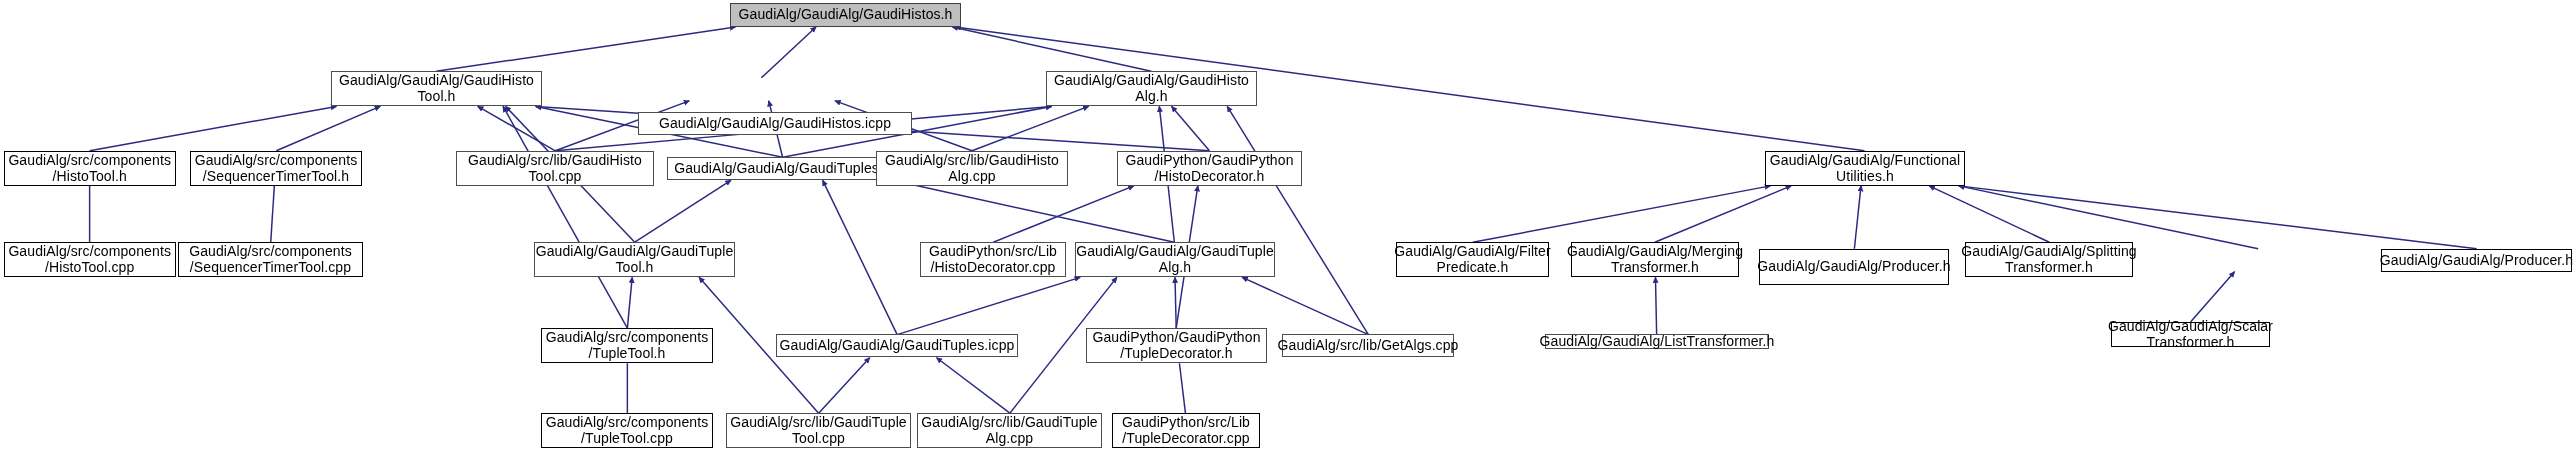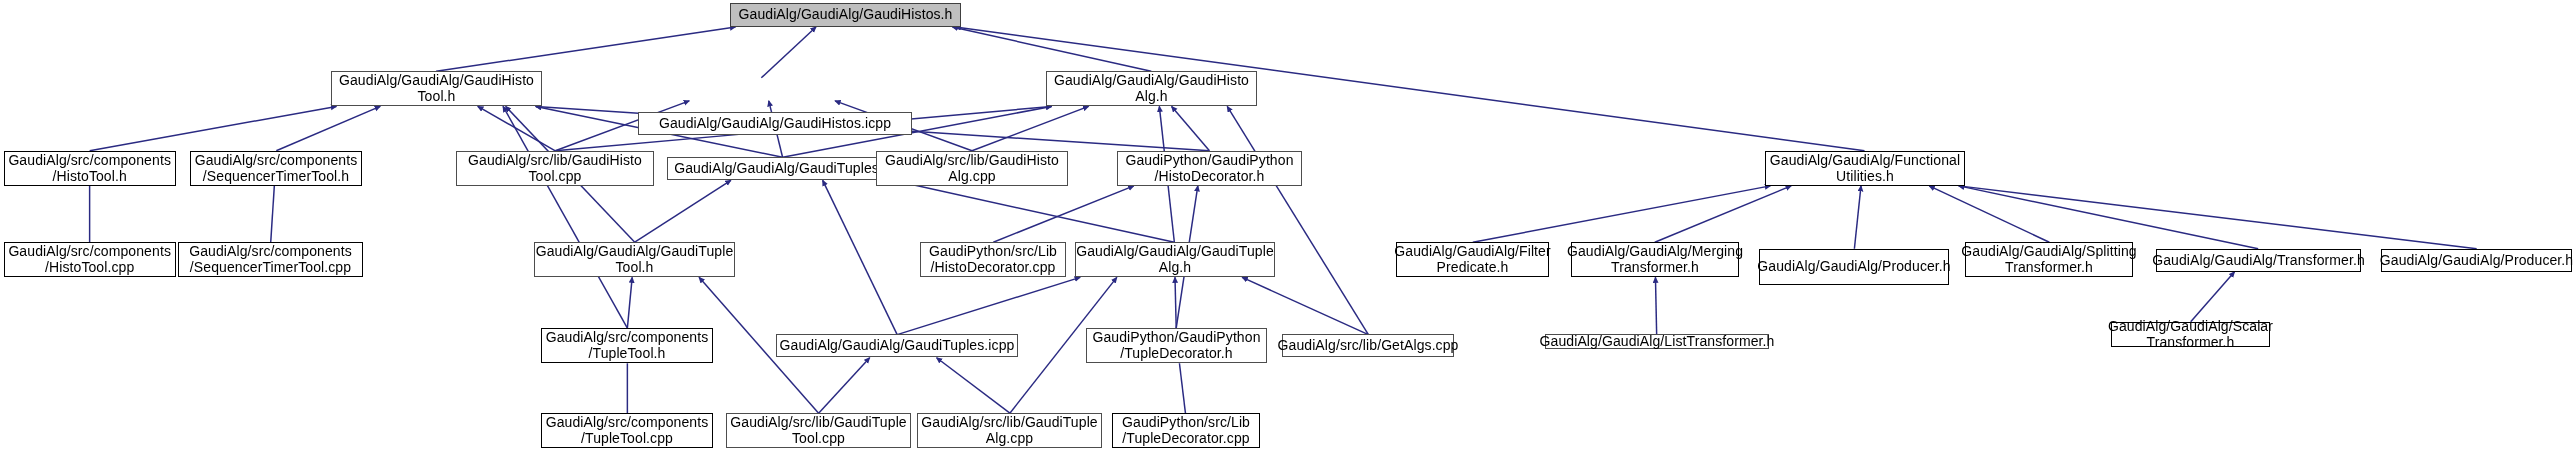--- a/index.html
+++ b/index.html
@@ -134,21 +134,20 @@
 /HistoDecorator.cpp</div>
     <div class="node thick" style="left: 1075px; top: 242px; width: 200px; height: 35px;">GaudiAlg/GaudiAlg/GaudiTuple
 Alg.h</div>
     <div class="node" style="left: 1396px; top: 242px; width: 153px; height: 35px;">GaudiAlg/GaudiAlg/Filter
 Predicate.h</div>
     <div class="node" style="left: 1571px; top: 242px; width: 168px; height: 35px;">GaudiAlg/GaudiAlg/Merging
 Transformer.h</div>
     <div class="node" style="left: 1759px; top: 249px; width: 190px; height: 36px;">GaudiAlg/GaudiAlg/Producer.h</div>
     <div class="node" style="left: 1965px; top: 242px; width: 168px; height: 35px;">GaudiAlg/GaudiAlg/Splitting
 Transformer.h</div>
-    <div class="node" style="left: 2156px; top: 249px; width: 205px; height: 23px;">GaudiAlg/GaudiAlg/Transformer.h</div>
     <div class="node" style="left: 2381px; top: 249px; width: 191px; height: 23px;">GaudiAlg/GaudiAlg/Producer.h</div>
     <div class="node" style="left: 541px; top: 328px; width: 172px; height: 35px;">GaudiAlg/src/components
 /TupleTool.h</div>
     <div class="node thick" style="left: 776px; top: 334px; width: 242px; height: 23px;">GaudiAlg/GaudiAlg/GaudiTuples.icpp</div>
     <div class="node thick" style="left: 1086px; top: 328px; width: 181px; height: 35px;">GaudiPython/GaudiPython
 /TupleDecorator.h</div>
     <div class="node thick" style="left: 1282px; top: 334px; width: 172px; height: 23px;">GaudiAlg/src/lib/GetAlgs.cpp</div>
     <div class="node thick" style="left: 1545px; top: 334px; width: 224px; height: 15px;">GaudiAlg/GaudiAlg/ListTransformer.h</div>
     <div class="node" style="left: 2111px; top: 322px; width: 159px; height: 25px;">GaudiAlg/GaudiAlg/Scalar
 Transformer.h</div>

